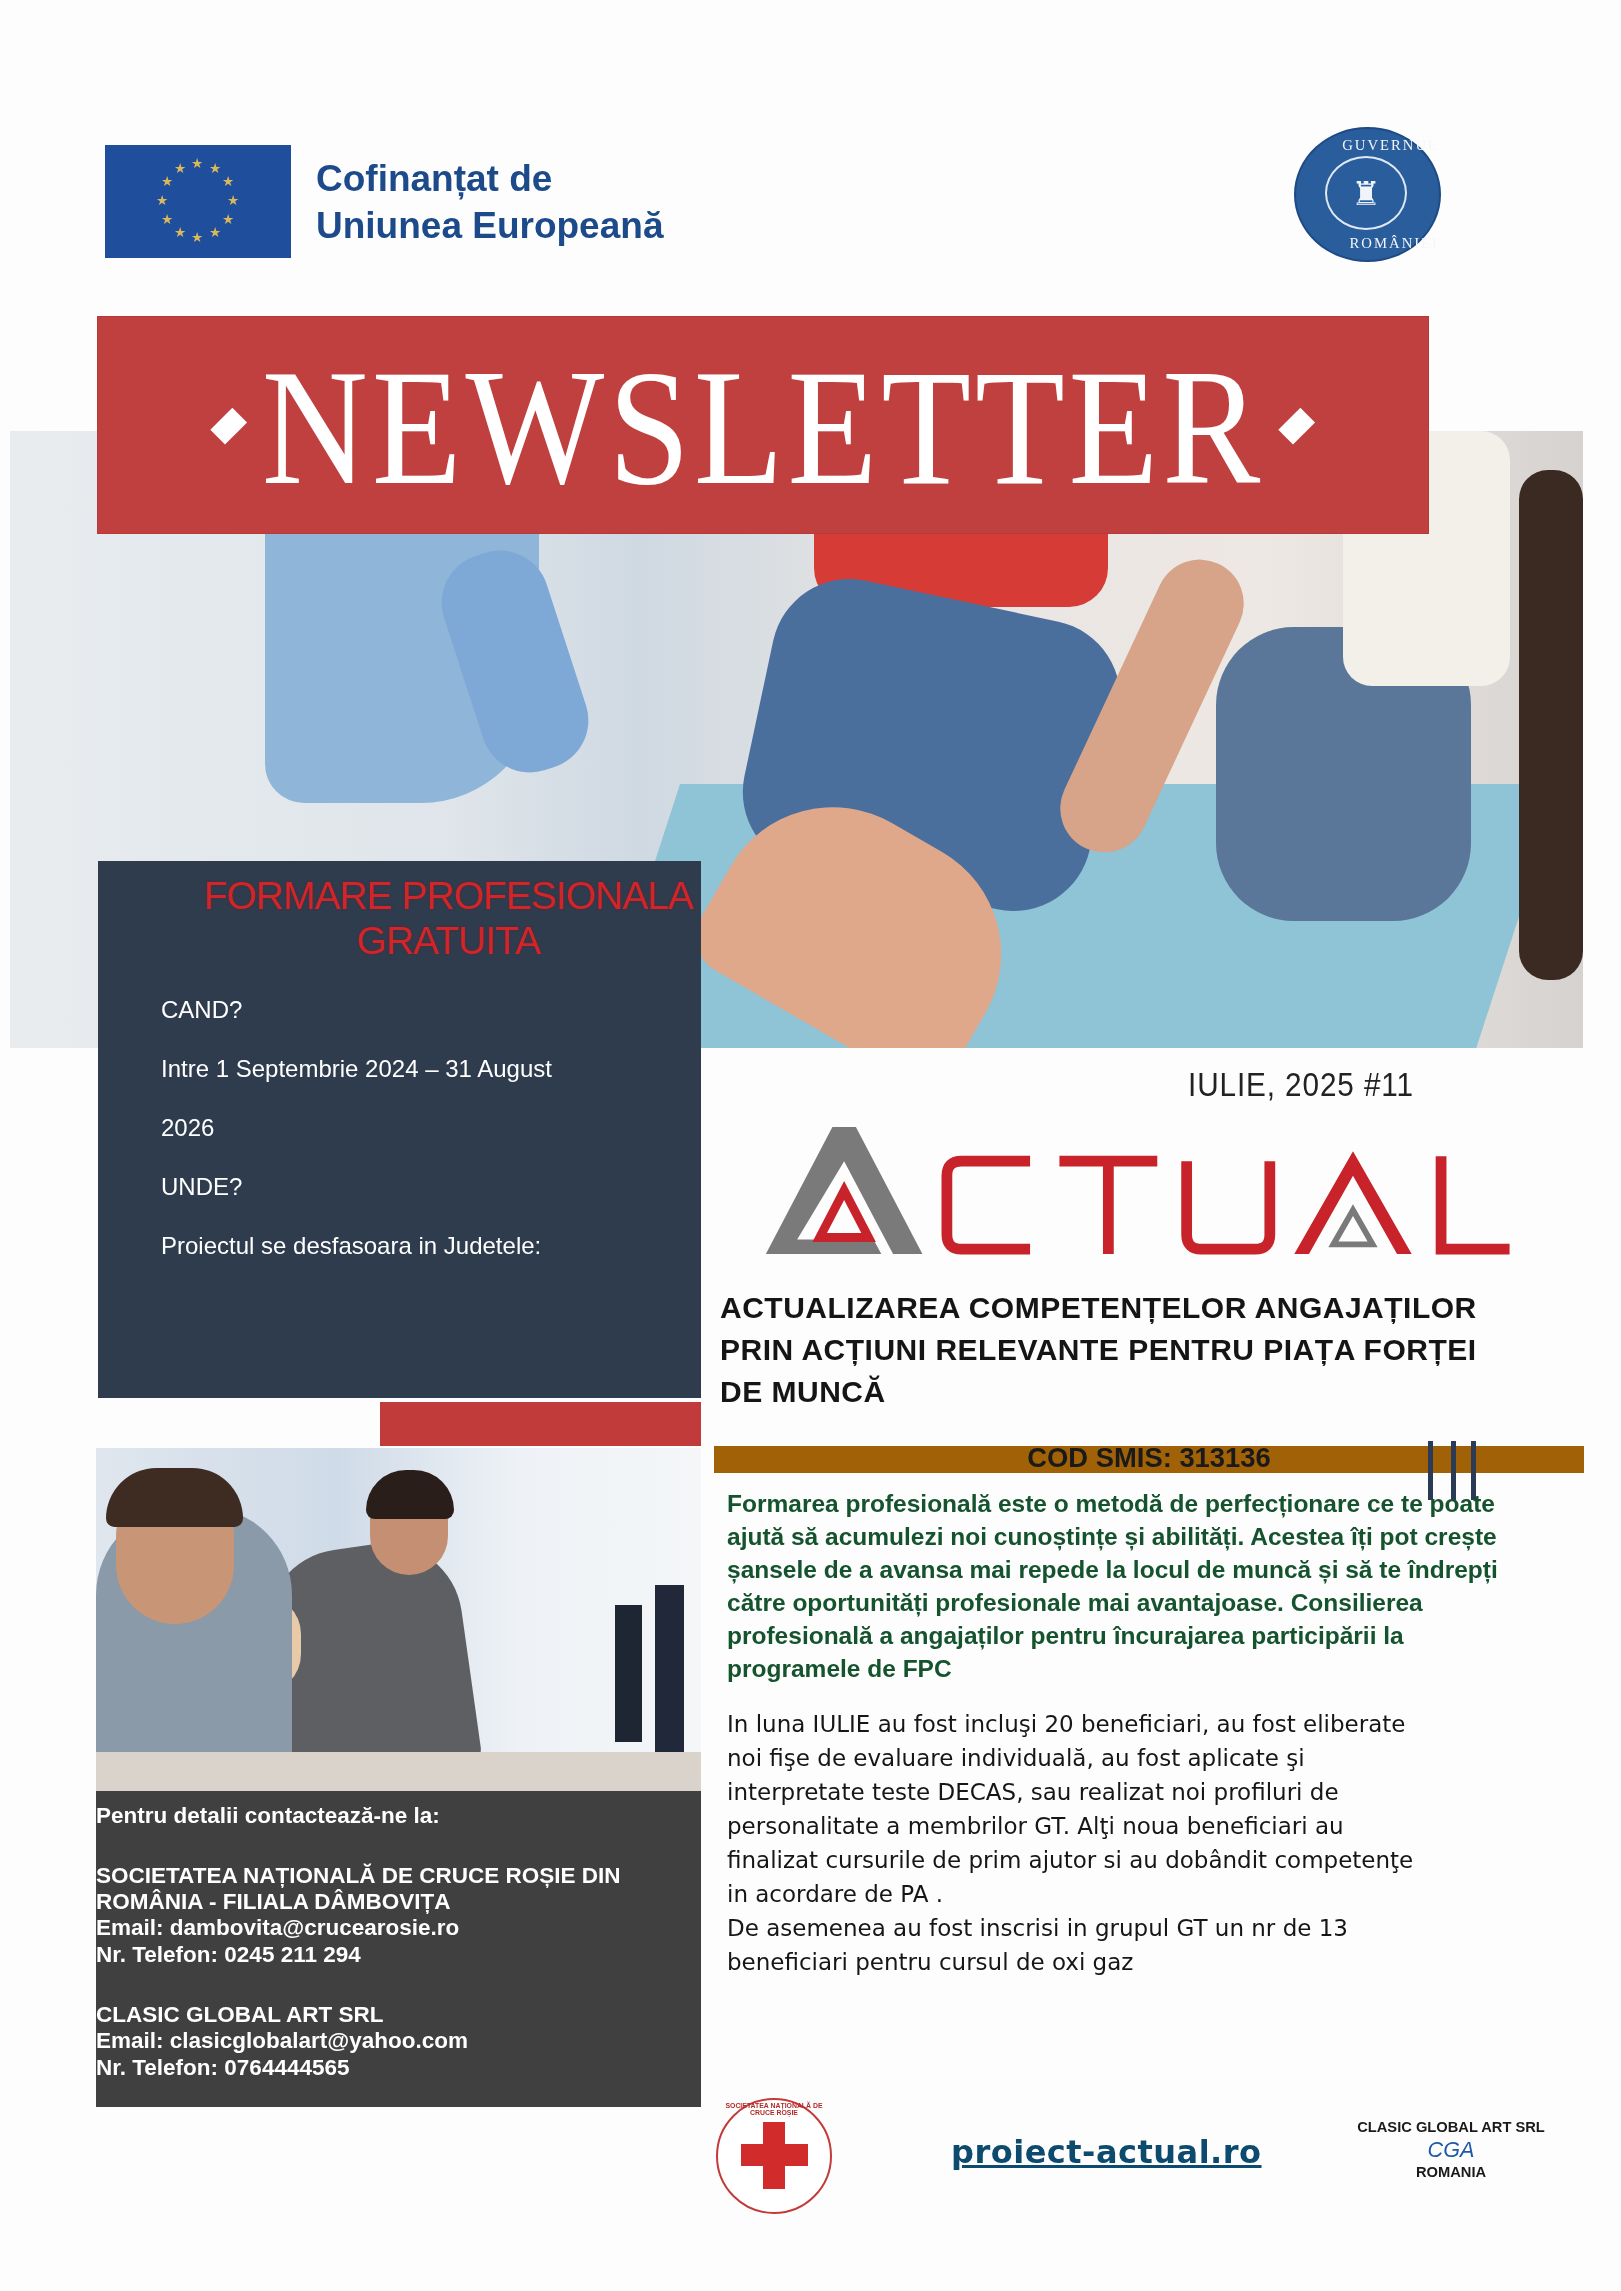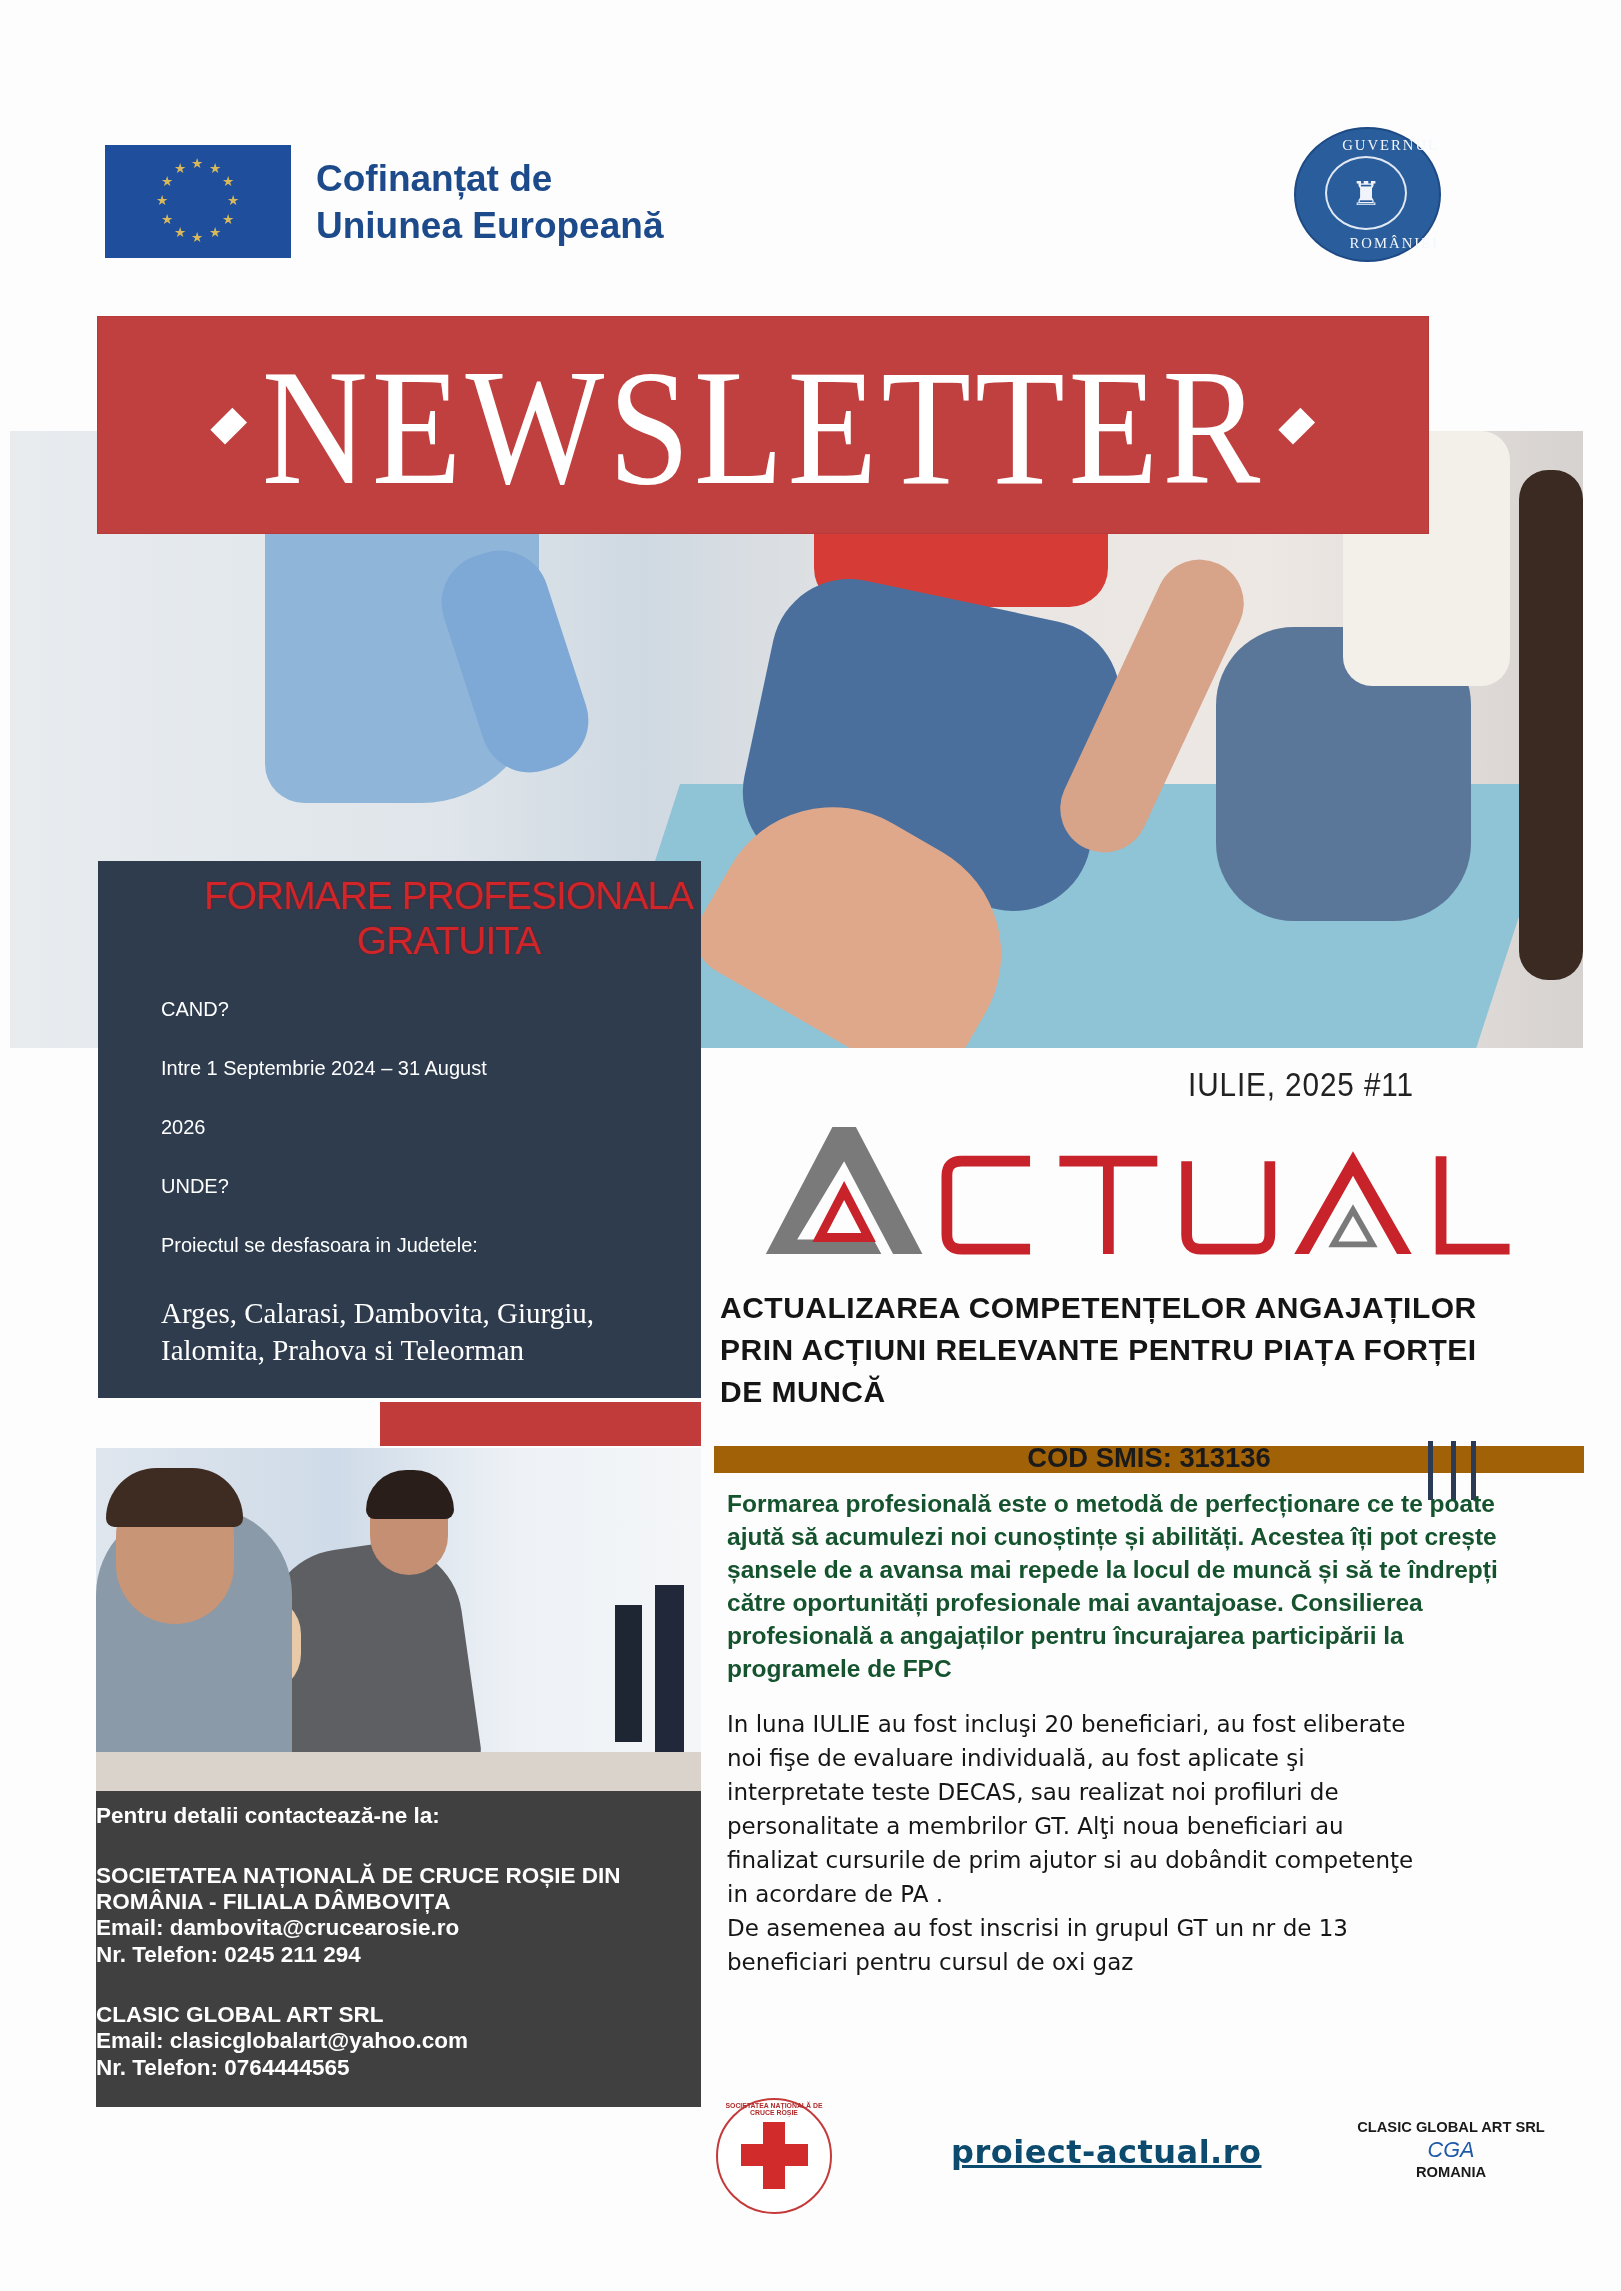--- a/index.html
+++ b/index.html
@@ -34,21 +34,21 @@
   #hero-photo .hair-r { position:absolute; left:1509px; top:39px; width:64px; height:510px; background:#3a2a22; border-radius:29px; }
 
   
   #newsletter-banner { left:98px; top:317px; width:1330px; height:216px; background:#c0403f; box-shadow:0 0 0 1px #b53a39; }
   #newsletter-title { position:absolute; left:0; right:0; top:37px; text-align:center; color:#fff; font-family:"Liberation Serif", serif; font-size:147px; line-height:147px; letter-spacing:3.9px; transform:scaleY(1.12); }
   .diamond { position:absolute; top:96px; width:25.5px; height:25.5px; background:#fff; transform:rotate(45deg) scale(0.8,1.2); }
 
   
   #info-box { left:98px; top:861px; width:603px; height:537px; background:#2e3c4e; }
   #opp-heading { position:absolute; left:98px; right:0; top:11.8px; text-align:center; color:#d0262a; font-size:39px; line-height:45px; letter-spacing:-1px; text-shadow:0 0 2px #6a1e26; }
-  .info-line { position:absolute; left:63px; color:#fff; font-size:20px; line-height:33px; }
+  .info-line { position:absolute; left:63px; color:#fff; font-size:24px; line-height:33px; }
   #info-counties { position:absolute; left:63px; top:434px; color:#fff; font-family:"Liberation Serif", serif; font-size:29px; line-height:37px; }
 
   
   #red-strip-mid { left:380px; top:1402px; width:321px; height:44px; background:#c03b3a; }
 
   
   #class-photo { left:96px; top:1448px; width:605px; height:343px; overflow:hidden; background:linear-gradient(90deg,#dfe6ee 0%,#cfdbe8 40%,#eef2f6 70%,#f4f6f8 100%); }
   #class-photo .man { position:absolute; left:0; top:59px; width:196px; height:294px; background:#8a9aa8; border-radius:88px 88px 9.8px 9.8px; }
   #class-photo .man-head { position:absolute; left:19.6px; top:29px; width:118px; height:147px; background:#c99577; border-radius:59px; }
   #class-photo .man-hair { position:absolute; left:9.8px; top:19.6px; width:137px; height:59px; background:#3e2b22; border-radius:59px 59px 9.8px 9.8px; }
@@ -138,24 +138,20 @@
 <div id="info-box" class="abs">
   <div id="opp-heading">
     <div>FORMARE PROFESIONALA</div>
     <div>GRATUITA</div>
   </div>
   <div class="info-line" style="top:132px">CAND?</div>
   <div class="info-line" style="top:191px">Intre 1 Septembrie 2024 – 31 August</div>
   <div class="info-line" style="top:250px">2026</div>
   <div class="info-line" style="top:309px">UNDE?</div>
   <div class="info-line" style="top:368px">Proiectul se desfasoara in Judetele:</div>
-  <div id="info-counties">
-    <div>Arges, Calarasi, Dambovita, Giurgiu,</div>
-    <div>Ialomita, Prahova si Teleorman</div>
-  </div>
 </div>
 
 <div id="red-strip-mid" class="abs"></div>
 
 <div id="class-photo" class="abs">
   <div class="teacher"></div>
   <div class="teacher-head"></div>
   <div class="teacher-hair"></div>
   <div class="woman-blonde"></div>
   <div class="man"></div>

